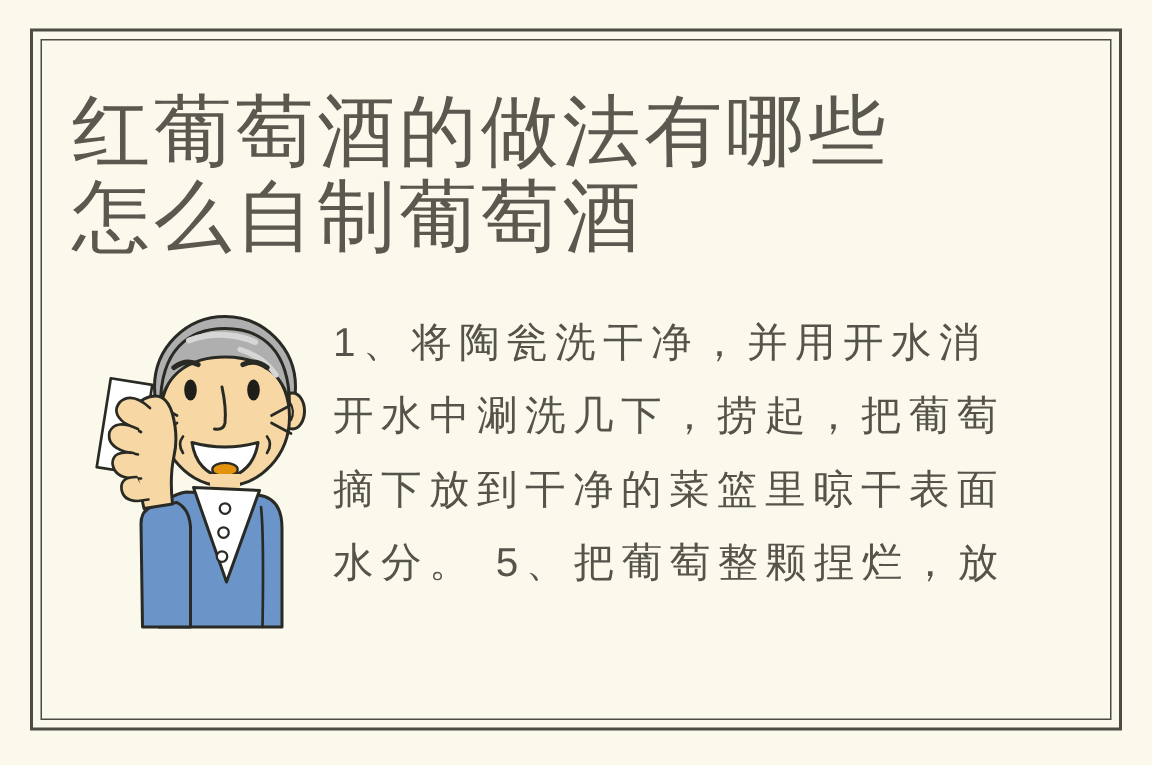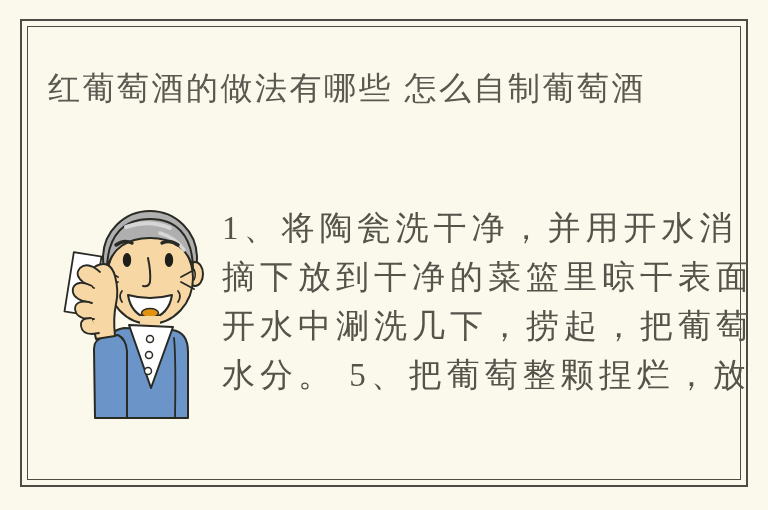--- a/index.html
+++ b/index.html
@@ -20,40 +20,40 @@
   .frame-inner {
     position: absolute;
     left: 5px; top: 5px; right: 5px; bottom: 5px;
     border: 1px solid #4D4C44;
   }
   .article-title {
     position: absolute;
     left: 48px; top: 60px;
     width: 600px;
     margin: 0;
-    font-size: 32px;
+    font-size: 52px;
     font-weight: 500;
     line-height: 57px;
     letter-spacing: 2.5px;
     color: #5B5850;
   }
   .illustration {
     position: absolute;
     left: 58px; top: 196px;
     width: 150px; height: 226px;
   }
   .body-text {
     position: absolute;
     left: 222px; top: 204px;
     width: 460px;
     color: #56534B;
-    font-size: 33px;
+    font-size: 27px;
     line-height: 49px;
     letter-spacing: 5px;
-    font-family: Liberation Serif, serif;
+    font-family: Liberation Sans, sans-serif;
   }
   .body-line { white-space: nowrap; }
 </style>
 </head>
 <body>
 
 <div class="page">
 
   <div class="frame-outer">
     <div class="frame-inner"></div>
@@ -114,18 +114,18 @@
         <path d="M 42,76 Q 30,65 22,72 Q 16,79 25,86 L 36,92" fill="#F7D8A5" stroke-width="1.8"></path>
         <path d="M 34,90 Q 19,83 15,92 Q 13,101 25,105 L 34,107" fill="#F7D8A5" stroke-width="1.8"></path>
         <path d="M 31,106 Q 17,104 17,113 Q 18,122 30,123 L 36,123" fill="#F7D8A5" stroke-width="1.8"></path>
         <path d="M 33,122 Q 22,122 23,130 Q 24,138 34,138 L 41,137" fill="#F7D8A5" stroke-width="1.8"></path>
       </g>
     </svg>
   </div>
 
   <div class="body-text">
     <div class="body-line">1、将陶瓮洗干净，并用开水消</div>
+    <div class="body-line">开水中涮洗几下，捞起，把葡萄</div>
     <div class="body-line">摘下放到干净的菜篮里晾干表面</div>
-    <div class="body-line">开水中涮洗几下，捞起，把葡萄</div>
     <div class="body-line">水分。 5、把葡萄整颗捏烂，放</div>
   </div>
 
 </div>
 
 </body></html>

